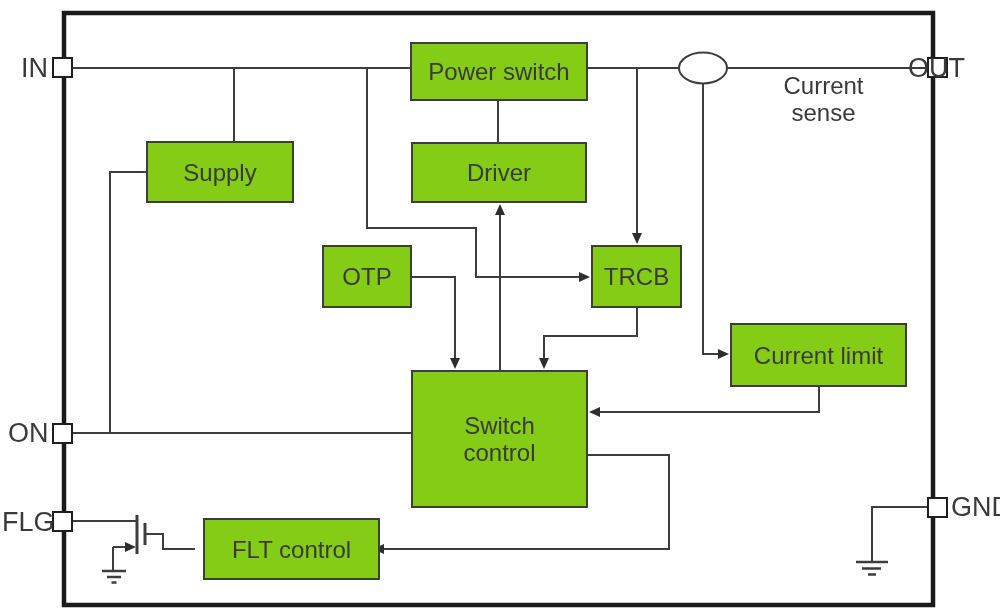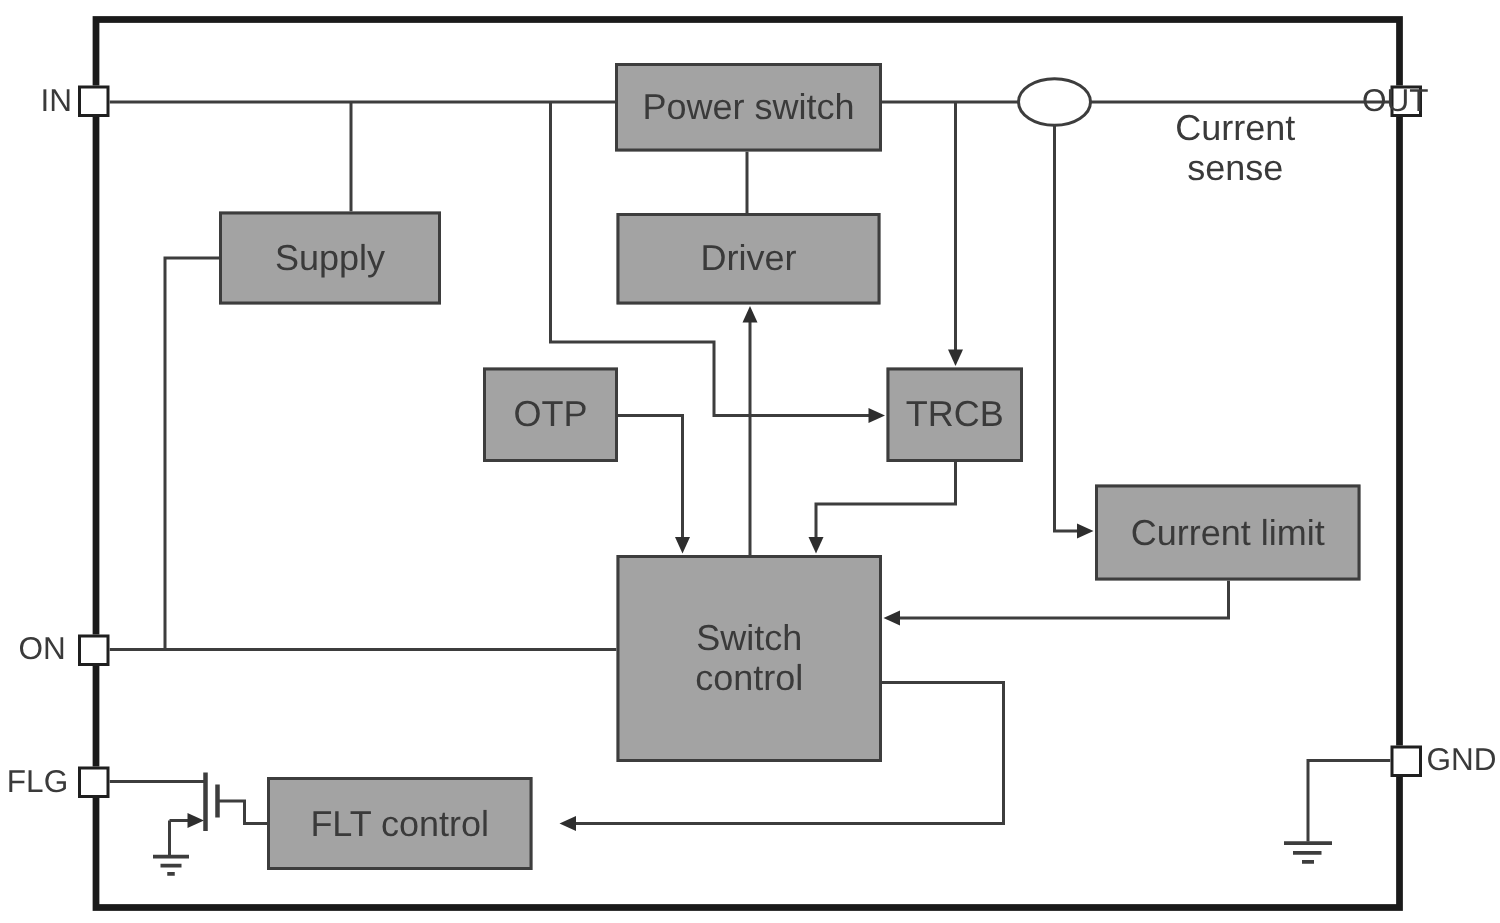--- a/index.html
+++ b/index.html
@@ -2,31 +2,31 @@
 <html><head>
 <meta charset="utf-8">
 <style>
   html,body{margin:0;padding:0;background:#ffffff;}
   #stage{
     position:relative;width:1000px;height:615px;background:#ffffff;
     font-family:"Liberation Sans", sans-serif;color:#3a3a3a;overflow:hidden;
   }
   #wires{position:absolute;left:0;top:0;width:1000px;height:615px;z-index:1;}
   .block{
-    position:absolute;box-sizing:border-box;background:#a3a3a3;
+    position:absolute;box-sizing:border-box;background:#84cc16;
     border:2px solid #3d3d3d;z-index:2;
     display:flex;flex-direction:column;align-items:center;justify-content:center;
     font-size:24px;line-height:27px;text-align:center;white-space:nowrap;
   }
   .pin{
     position:absolute;box-sizing:border-box;width:21px;height:21px;
     background:#ffffff;border:2.5px solid #1f1f1f;z-index:3;
   }
   .pinlabel{
-    position:absolute;z-index:3;font-size:21px;line-height:24px;white-space:nowrap;
+    position:absolute;z-index:3;font-size:27px;line-height:24px;white-space:nowrap;
   }
   .annot{
     position:absolute;z-index:2;font-size:24px;line-height:27px;text-align:center;
   }
 </style>
 </head>
 <body>
 
 <div id="stage">
 
@@ -109,21 +109,21 @@
 
   <div class="block" style="left:730px;top:323px;width:177px;height:64px">
     <span>Current limit</span>
   </div>
 
   <div class="block" style="left:411px;top:370px;width:177px;height:138px">
     <span>Switch</span>
     <span>control</span>
   </div>
 
-  <div class="block" style="left:178px;top:518px;width:177px;height:62px">
+  <div class="block" style="left:203px;top:518px;width:177px;height:62px">
     <span>FLT control</span>
   </div>
 
   <div class="annot" style="left:751px;top:72px;width:145px">
     <div>Current</div>
     <div>sense</div>
   </div>
 
   <div class="pin" style="left:52px;top:57px"></div>
   <div class="pin" style="left:927px;top:57px"></div>

